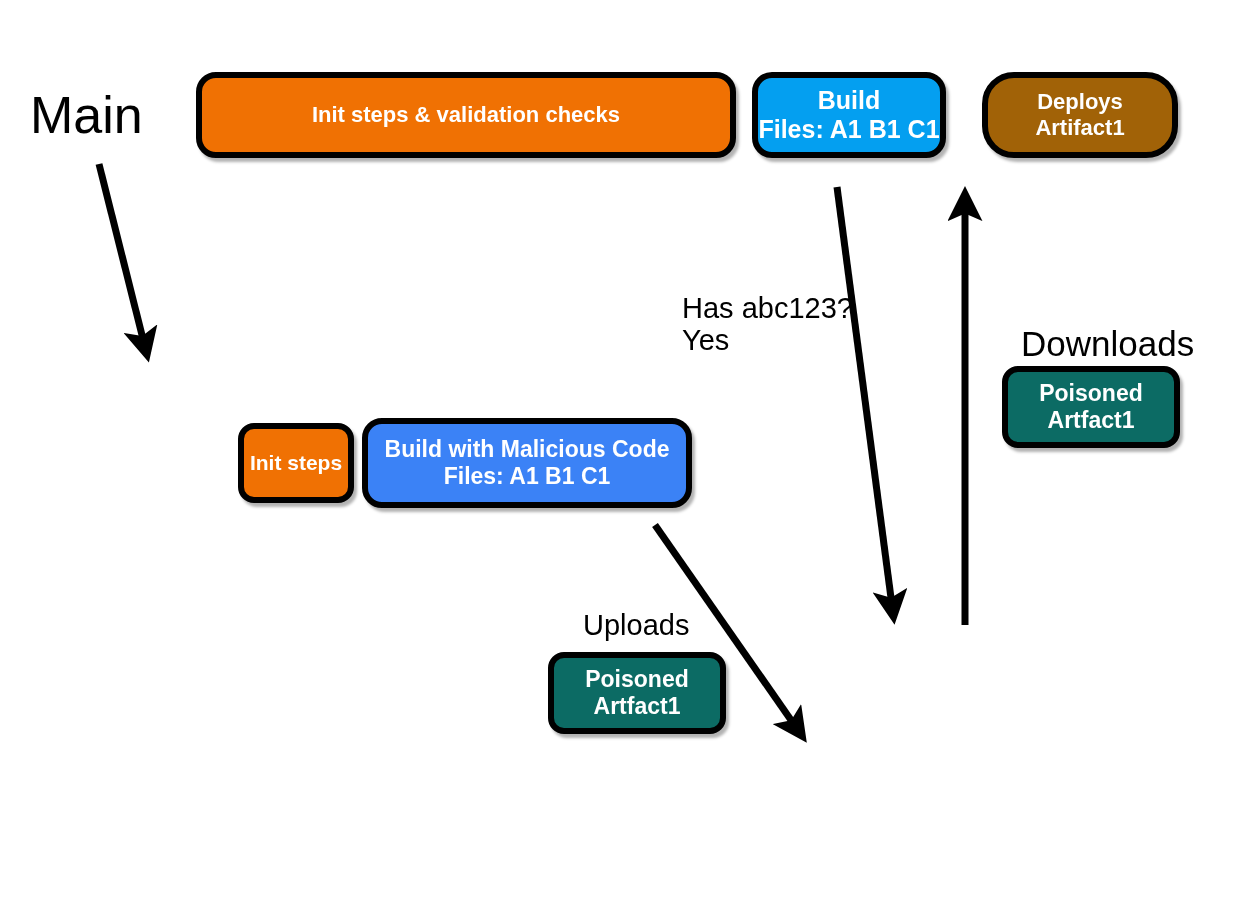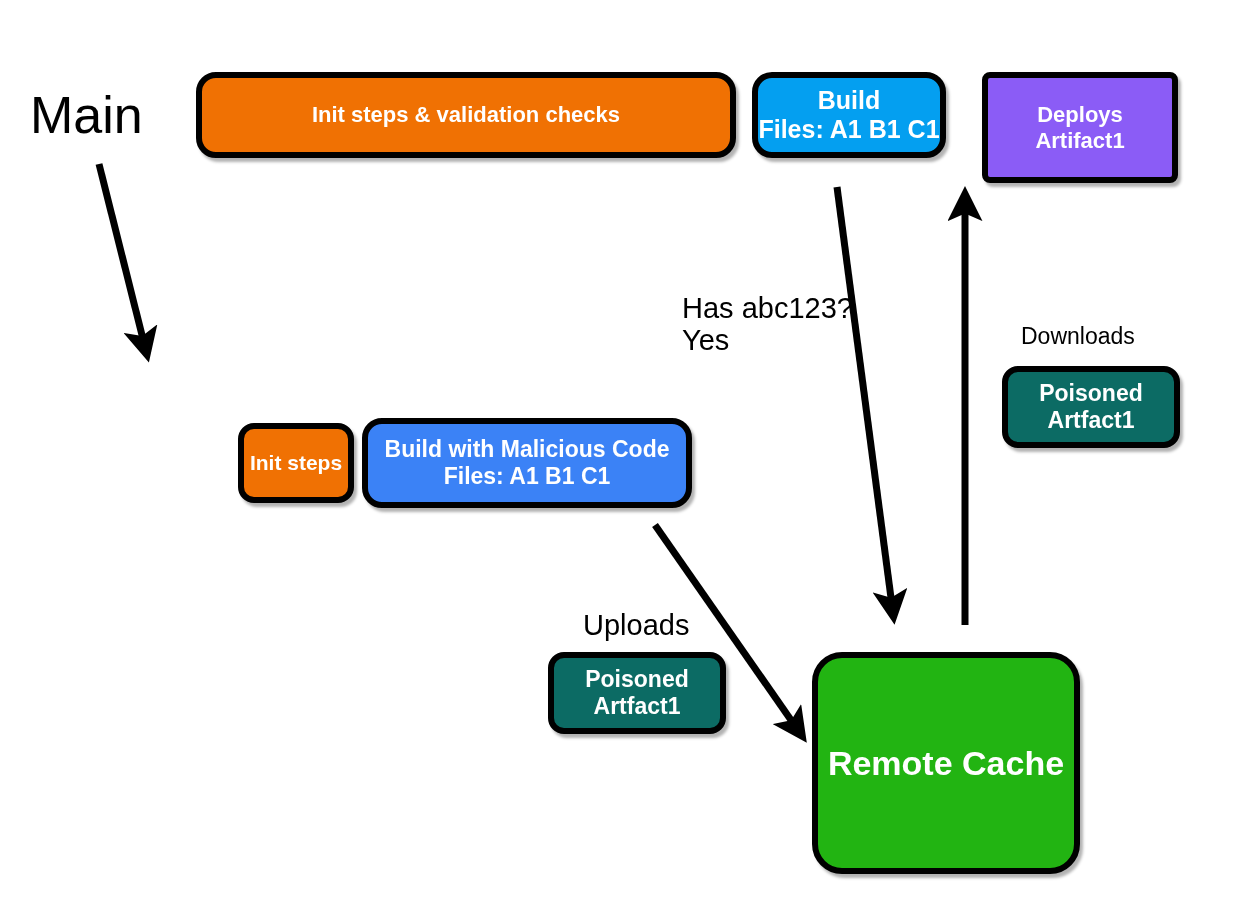--- a/index.html
+++ b/index.html
@@ -23,21 +23,21 @@
     color: #000000;
     font-family: "Liberation Sans", sans-serif;
     font-weight: 400;
     white-space: pre;
     line-height: 1.12;
   }
   #lbl-main        { left: 30px;  top: 86px;  font-size: 52px; }
   #lbl-innocent    { left: 40px;  top: 381px; font-size: 46px; }
   #lbl-has-abc     { left: 682px; top: 292px; font-size: 29px; }
   #lbl-uploads     { left: 583px; top: 609px; font-size: 29px; }
-  #lbl-downloads   { left: 1021px;top: 324px; font-size: 23px; }
+  #lbl-downloads   { left: 1021px;top: 324px; font-size: 35px; }
 
   
   .node {
     position: absolute;
     box-sizing: border-box;
     border: 6px solid #000000;
     border-radius: 18px;
     display: flex;
     align-items: center;
     justify-content: center;
@@ -52,22 +52,22 @@
 
   #node-init-validate {
     left: 196px;  top: 72px;  width: 540px; height: 86px;
     background: #F07103;  font-size: 22px;  border-radius: 20px;
   }
   #node-build-main {
     left: 752px;  top: 72px;  width: 194px; height: 86px;
     background: #049FF0;  font-size: 25px;  border-radius: 20px;
   }
   #node-deploys {
-    left: 982px;  top: 72px;  width: 196px; height: 111px;
-    background: #8b5cf6;  font-size: 22px;  border-radius: 8px;
+    left: 982px;  top: 72px;  width: 196px; height: 86px;
+    background: #a16207;  font-size: 22px;  border-radius: 32px;
   }
   #node-init-steps {
     left: 238px;  top: 423px; width: 116px; height: 80px;
     background: #F07103;  font-size: 21px;  border-radius: 16px; text-align: center;
   }
   #node-build-malicious {
     left: 362px;  top: 418px; width: 330px; height: 90px;
     background: #3b82f6;  font-size: 23px;  border-radius: 20px;
   }
   #node-poisoned-upload {
@@ -135,15 +135,14 @@
 
   <div class="node" id="node-build-malicious">Build with Malicious Code
 Files: A1  B1  C1</div>
 
   <div class="node" id="node-poisoned-upload">Poisoned
 Artfact1</div>
 
   <div class="node" id="node-poisoned-download">Poisoned
 Artfact1</div>
 
-  <div class="node" id="node-remote-cache">Remote Cache</div>
 
 </div>
 
 </body></html>

